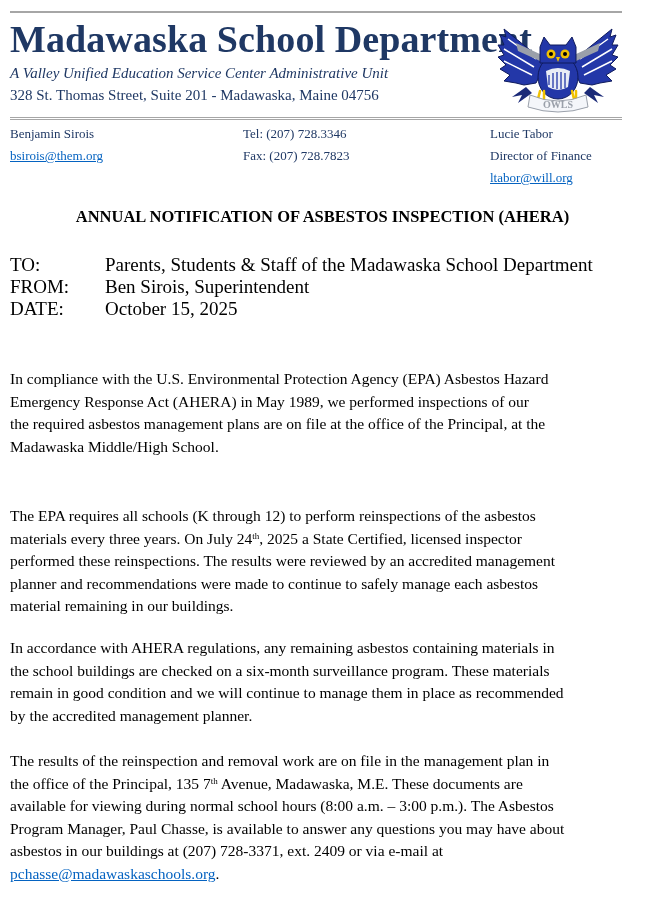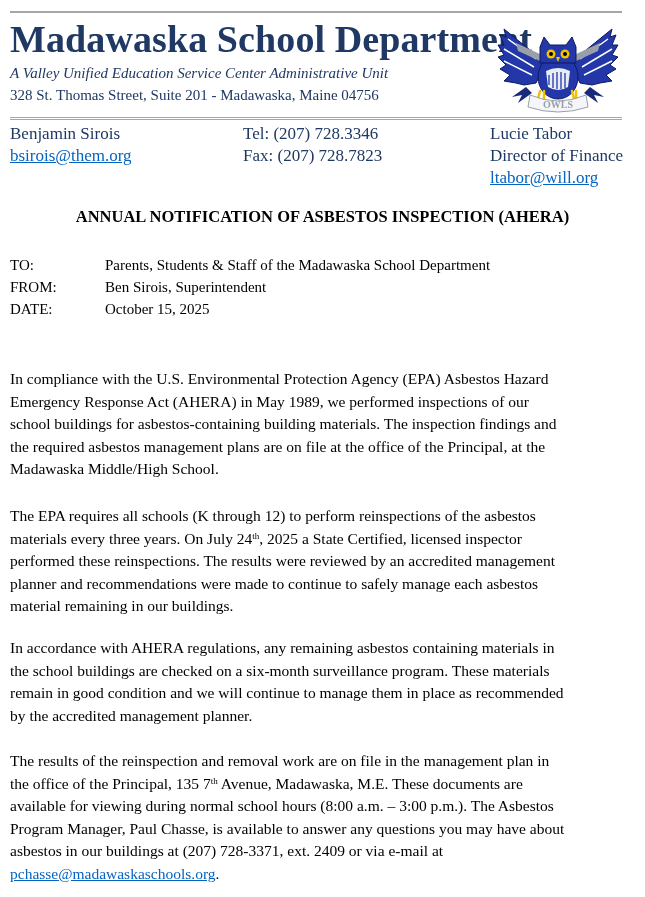--- a/index.html
+++ b/index.html
@@ -28,34 +28,34 @@
       position: absolute; left: 10px; top: 64px;
       font-size: 15px; font-style: italic; line-height: 18px; white-space: nowrap;
     }
     .address {
       position: absolute; left: 10px; top: 86px;
       font-size: 15px; line-height: 18px; white-space: nowrap;
     }
     .logo { position: absolute; left: 496px; top: 25px; width: 124px; height: 88px; }
 
     .contact-col {
-      position: absolute; top: 123px; font-size: 17px; line-height: 22px;
+      position: absolute; top: 123px; font-size: 13px; line-height: 22px;
       white-space: nowrap;
     }
     .contact-col.c1 { left: 10px; }
     .contact-col.c2 { left: 243px; }
     .contact-col.c3 { left: 446px; margin-left: 44px; }
     .contact-col div { height: 22px; }
     a.link { color: #0563c1; text-decoration: underline; }
 
     .heading {
       position: absolute; left: 0; width: 645px; top: 206px; text-align: center;
       font-size: 16.5px; font-weight: bold; line-height: 22px; white-space: nowrap;
     }
-    .memo { position: absolute; left: 10px; top: 254px; font-size: 15px; line-height: 22px; }
+    .memo { position: absolute; left: 10px; top: 254px; font-size: 19px; line-height: 22px; }
     .memo-row { display: flex; height: 22px; white-space: nowrap; }
     .memo-label { width: 95px; }
 
     .para {
       position: absolute; left: 10px; width: 620px;
       font-size: 15.5px; line-height: 22.5px;
     }
     .para .line { display: block; white-space: nowrap; height: 22.5px; }
     sup { font-size: 9px; line-height: 0; vertical-align: 5px; }
     #p1 { top: 368px; }
@@ -135,21 +135,20 @@
   </div>
   <div class="memo-row">
     <span class="memo-label">DATE:</span>
     <span>October 15, 2025</span>
   </div>
 </div>
 
 <div class="para" id="p1">
   <span class="line">In compliance with the U.S. Environmental Protection Agency (EPA) Asbestos Hazard</span>
   <span class="line">Emergency Response Act (AHERA) in May 1989, we performed inspections of our</span>
-  <span class="line">school buildings for asbestos-containing building materials.  The inspection findings and</span>
   <span class="line">the required asbestos management plans are on file at the office of the Principal, at the</span>
   <span class="line">Madawaska Middle/High School.</span>
 </div>
 
 <div class="para" id="p2">
   <span class="line">The EPA requires all schools (K through 12) to perform reinspections of the asbestos</span>
   <span class="line"><span>materials every three years.  On July 24</span><sup>th</sup><span>, 2025 a State Certified, licensed inspector</span></span>
   <span class="line">performed these reinspections.  The results were reviewed by an accredited management</span>
   <span class="line">planner and recommendations were made to continue to safely manage each asbestos</span>
   <span class="line">material remaining in our buildings.</span>

